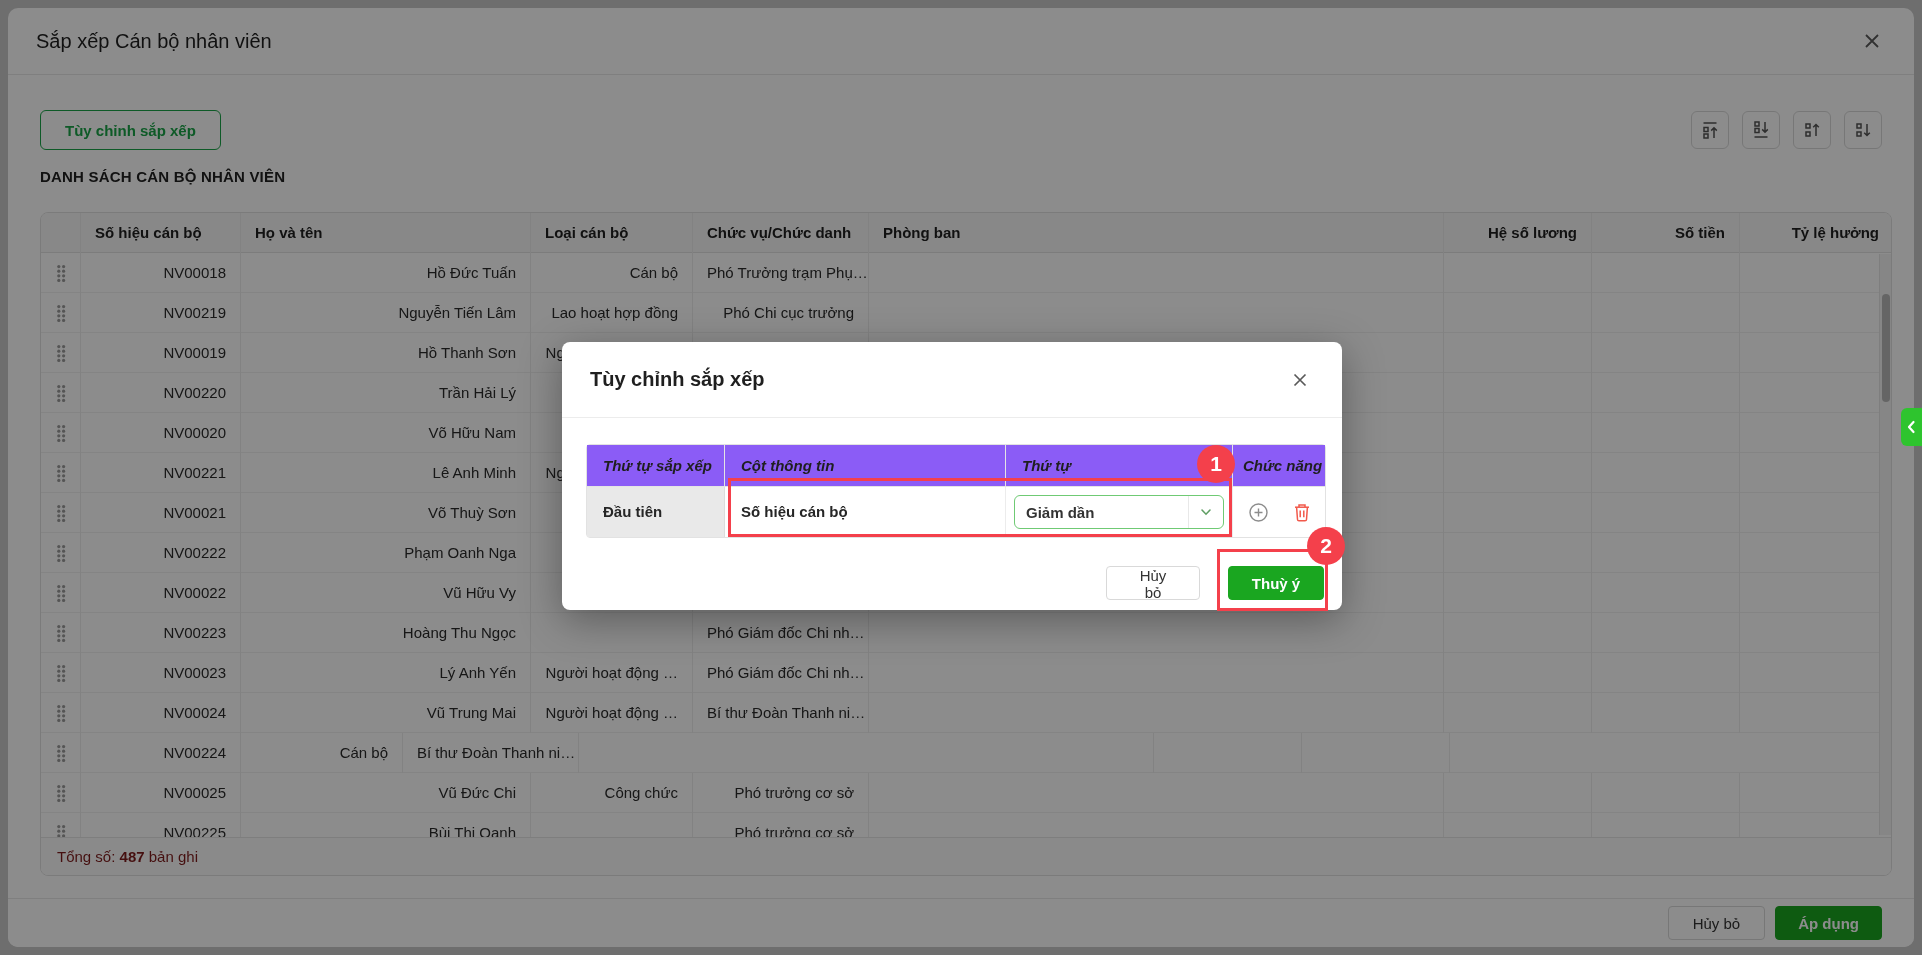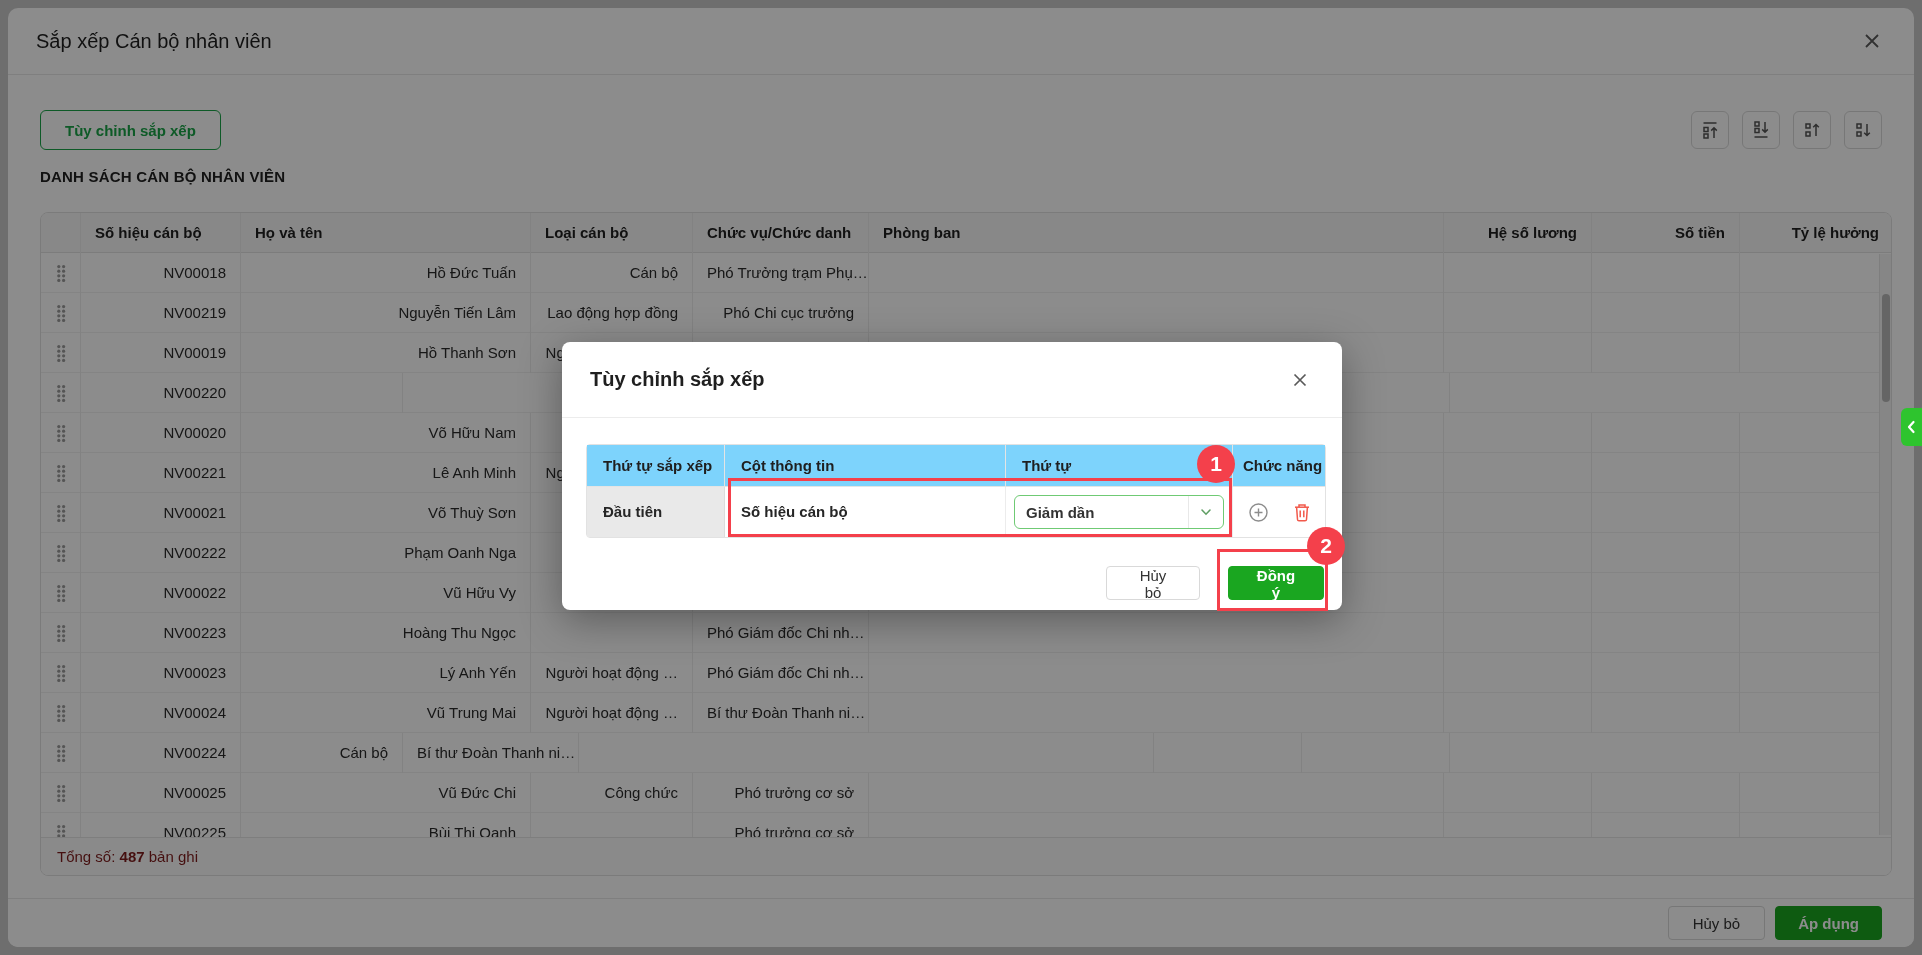--- a/index.html
+++ b/index.html
@@ -54,21 +54,21 @@
 
   
   .overlay { position:absolute; inset:0; background:rgba(0,0,0,0.45); z-index:10; }
 
   
   .sort-modal { position:absolute; left:562px; top:342px; width:780px; height:268px; background:#fff;
                 border-radius:8px; z-index:20; box-shadow:0 10px 40px rgba(0,0,0,.35); }
   .sm-header { height:76px; border-bottom:1px solid #ececec; display:flex; align-items:center; padding:0 28px; }
   .sm-title { font-size:20px; font-weight:700; color:#1f1f1f; }
   .sm-table { position:absolute; left:24px; top:102px; width:740px; border:1px solid #e2e2e2; border-radius:4px; }
-  .smt-head { display:flex; height:42px; background:#7dd3fc; border-bottom:1px solid #e4e4e4; }
+  .smt-head { display:flex; height:42px; background:#8b5cf6; border-bottom:1px solid #e4e4e4;font-style:italic; }
   .smt-head .smc { line-height:41px; font-size:15px; font-weight:700; color:#1f1f1f; padding:0 16px;
                    border-right:1px solid #e4e4e4; white-space:nowrap; overflow:hidden; }
   .smt-row { display:flex; height:50px;font-weight:bold; }
   .smc { flex:none; }
   .smc1 { width:138px; } .smc2 { width:281px; } .smc3 { width:227px; } .smc4 { width:94px; border-right:none!important; }
   .smt-row .smc1 { background:#e9e9e9; line-height:50px; font-size:15px; padding:0 16px; border-right:1px solid #dcdcdc; }
   .smt-row .smc2 { line-height:50px; font-size:15px; padding:0 16px; border-right:1px solid #ececec; background:#fff; }
   .smt-row .smc3 { border-right:1px solid #ececec; padding:8px; }
   .dropdown { height:34px; border:1.5px solid #6fca74; border-radius:6px; display:flex; align-items:center;
               background:#fff; cursor:pointer; }
@@ -208,21 +208,21 @@
                   <circle cx="8.6" cy="7.2" r="1.6"></circle>
             <circle cx="3.8" cy="11.8" r="1.6"></circle>
                   <circle cx="8.6" cy="11.8" r="1.6"></circle>
             <circle cx="3.8" cy="16.4" r="1.6"></circle>
                   <circle cx="8.6" cy="16.4" r="1.6"></circle>
           </svg>
         </span>
       </div>
       <div class="cell c-id">NV00219</div>
       <div class="cell c-name">Nguyễn Tiến Lâm</div>
-      <div class="cell c-type">Lao động hợp đồng</div>
+      <div class="cell c-type">Lao hoạt hợp đồng</div>
       <div class="cell c-pos">Phó Chi cục trưởng</div>
       <div class="cell c-dept"></div>
       <div class="cell c-coef"></div>
       <div class="cell c-amt"></div>
       <div class="cell c-rate"></div>
     </div>
 
     <div class="st-row">
       <div class="cell c-drag">
         <span>
@@ -257,20 +257,21 @@
             <circle cx="3.8" cy="7.2" r="1.6"></circle>
                   <circle cx="8.6" cy="7.2" r="1.6"></circle>
             <circle cx="3.8" cy="11.8" r="1.6"></circle>
                   <circle cx="8.6" cy="11.8" r="1.6"></circle>
             <circle cx="3.8" cy="16.4" r="1.6"></circle>
                   <circle cx="8.6" cy="16.4" r="1.6"></circle>
           </svg>
         </span>
       </div>
       <div class="cell c-id">NV00220</div>
+      <div class="cell c-name">Trần Hải Lý</div>
       <div class="cell c-type"></div>
       <div class="cell c-pos"></div>
       <div class="cell c-dept"></div>
       <div class="cell c-coef"></div>
       <div class="cell c-amt"></div>
       <div class="cell c-rate"></div>
     </div>
 
     <div class="st-row">
       <div class="cell c-drag">
@@ -613,21 +614,21 @@
                 <path d="M4.6 5.2 L5.5 17.5 C5.55 18.3 6.2 18.8 7 18.8 H13 C13.8 18.8 14.45 18.3 14.5 17.5 L15.4 5.2"></path>
                 <path d="M8.2 8.5 V15.2 M11.8 8.5 V15.2"></path>
                 </svg>
             </span>
           </button>
         </div>
       </div>
     </div>
 
     <button class="btn btn-plain sm-cancel">Hủy bỏ</button>
-    <button class="btn btn-green sm-ok">Đồng ý</button>
+    <button class="btn btn-green sm-ok">Thuỳ ý</button>
   </div>
 
   <button class="side-tab">
     <span>
       <svg width="13" height="14" viewBox="0 0 13 14" fill="none" stroke="#fff" stroke-width="2.2" stroke-linecap="round" stroke-linejoin="round">
           <path d="M8.5 2 L4 7 L8.5 12"></path>
         </svg>
     </span>
   </button>
 

